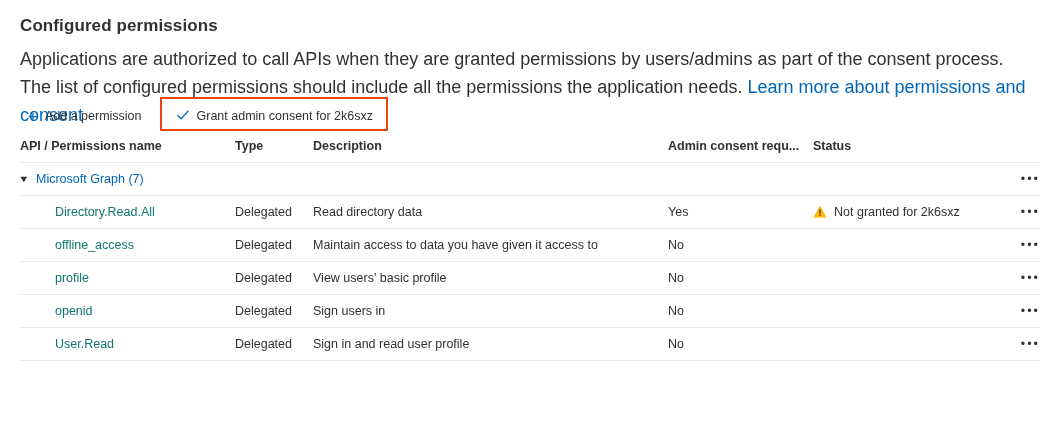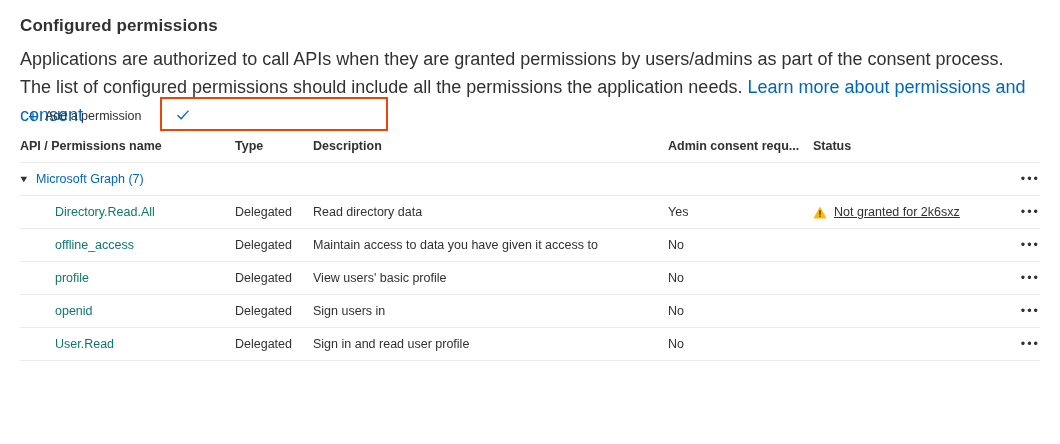--- a/index.html
+++ b/index.html
@@ -151,24 +151,23 @@
     color: #605e5c;
     letter-spacing: 2px;
     font-size: 15px;
     text-align: right;
     cursor: pointer;
     line-height: 1;
     padding-right: 10px;
   }
   .status-cell {
     display: flex;
-    align-items: flex-end;
+    align-items: flex-start;
     gap: 7px;
     white-space: nowrap;
-    text-decoration: underline;
   }
   .warn-icon {
     display: inline-block;
     width: 14px;
     height: 13px;
     position: relative;
     flex: none;
   }
   .warn-icon svg { display: block; }
   .admin-header-truncate {
@@ -194,20 +193,21 @@
     <button class="cmd">
       <span class="glyph plus">+</span>
       <span>Add a permission</span>
     </button>
     <button class="cmd grant-cmd">
       <span class="glyph">
         <svg width="14" height="14" viewBox="0 0 14 14">
             <path d="M1.5 7.2 L5.2 10.8 L12.5 2.6" fill="none" stroke="#0067b8" stroke-width="1.3"></path>
           </svg>
       </span>
+      <span>Grant admin consent for 2k6sxz</span>
     </button>
   </div>
 
   <div class="highlight-box"></div>
 
   <table class="perm-table">
     <colgroup>
       <col class="col-name">
       <col class="col-type">
       <col class="col-desc">

